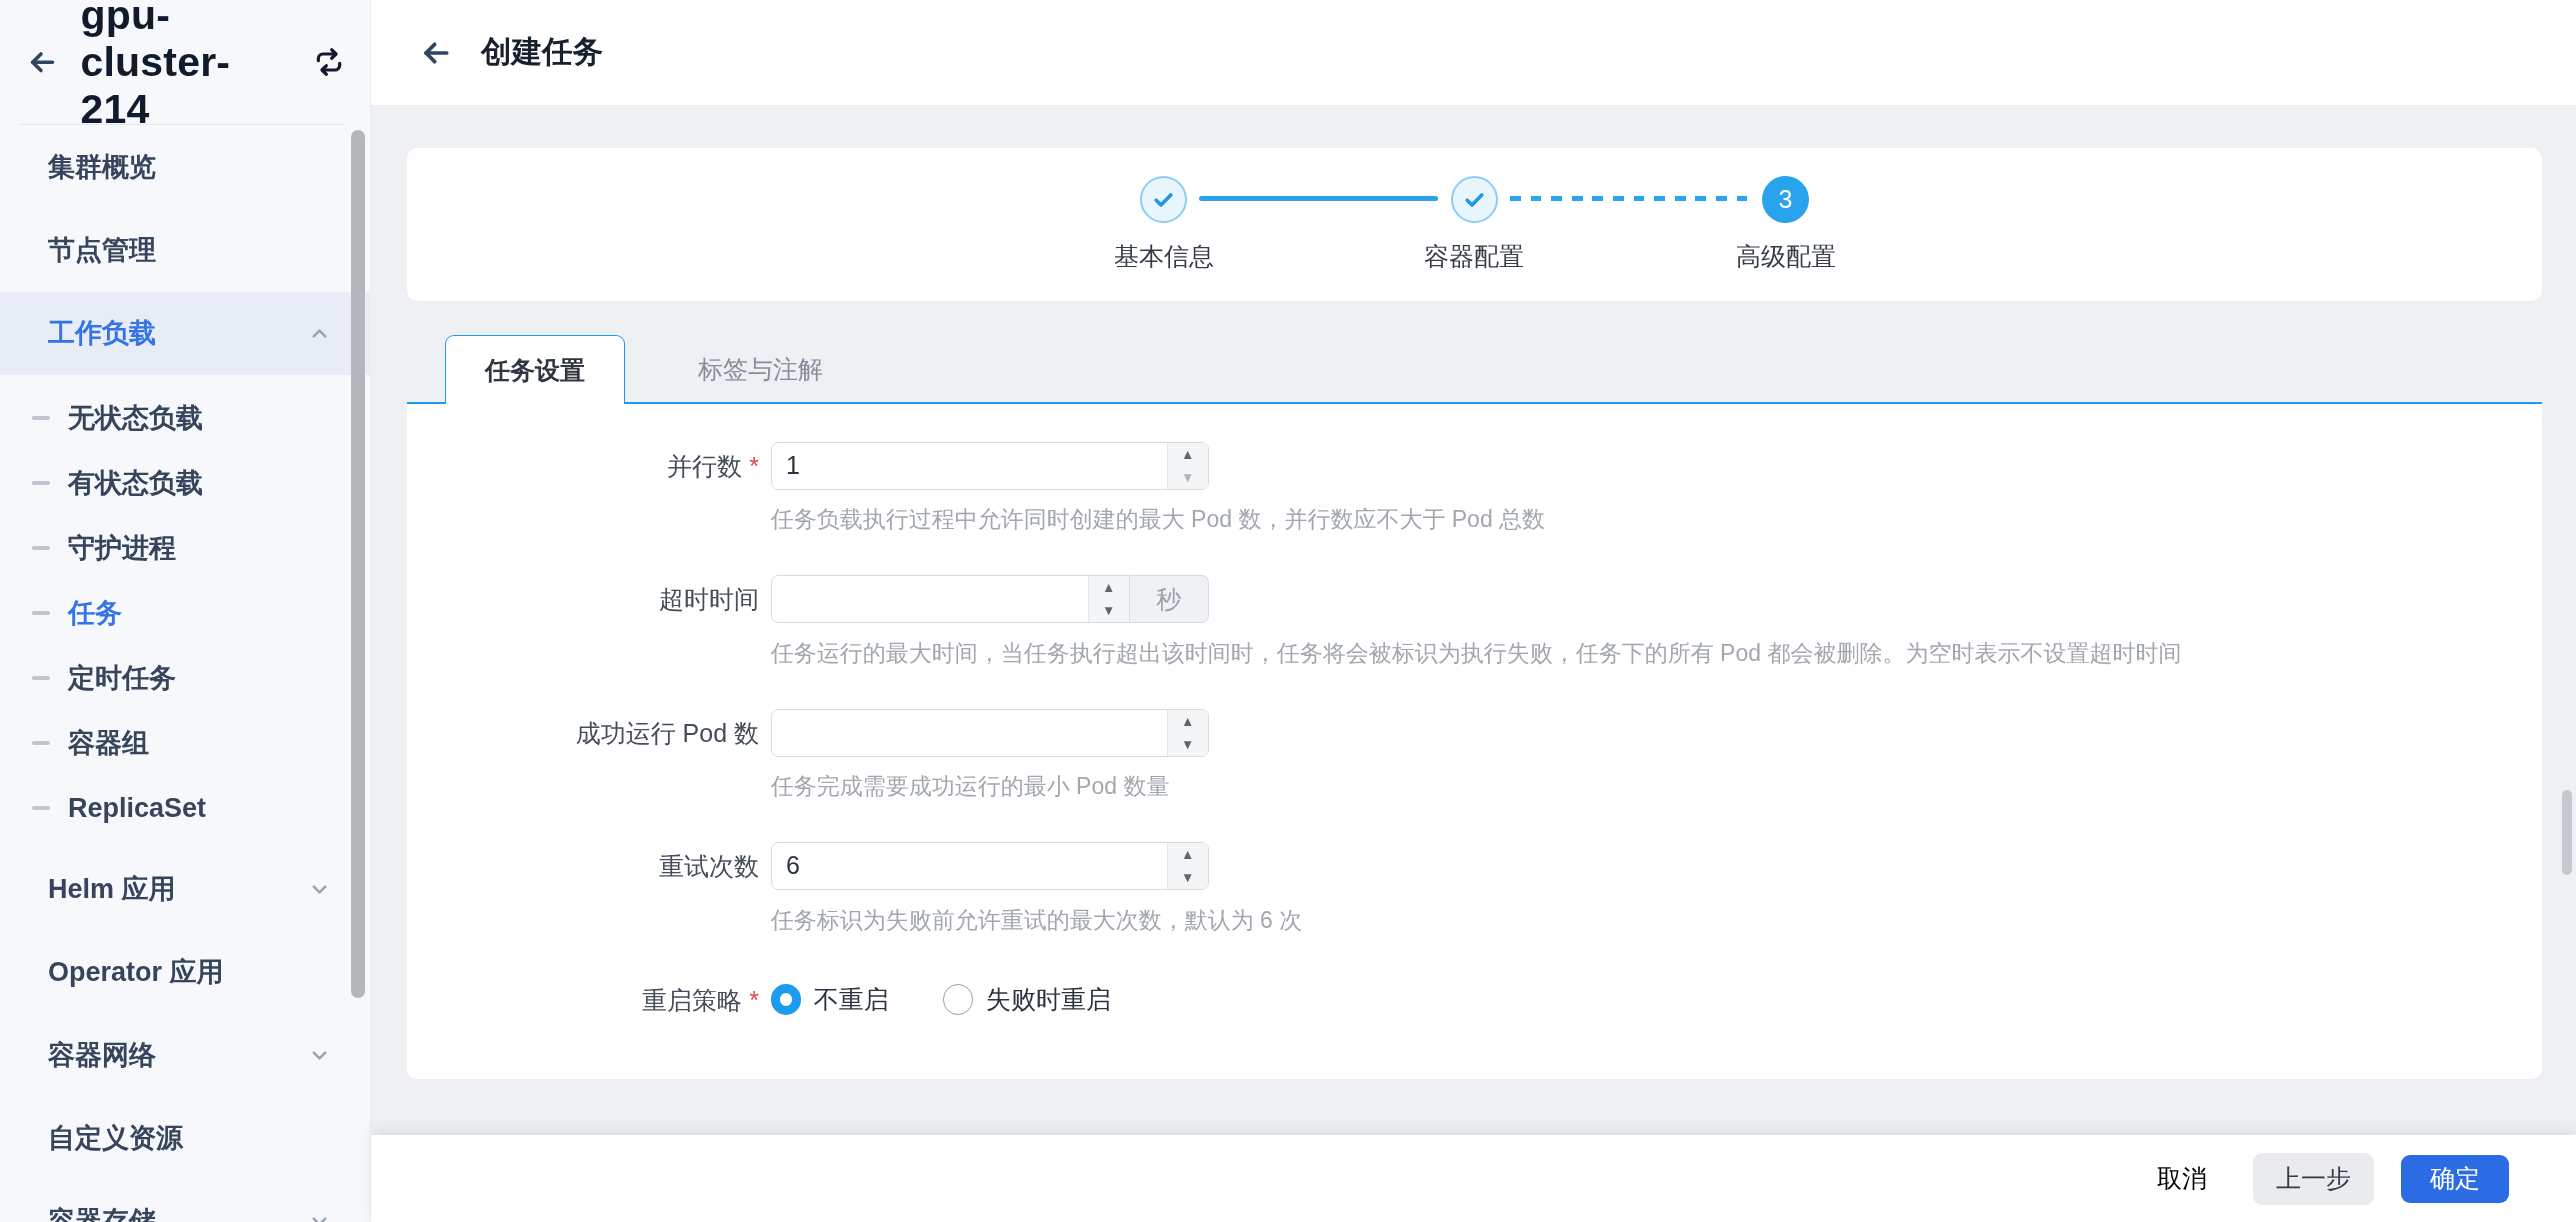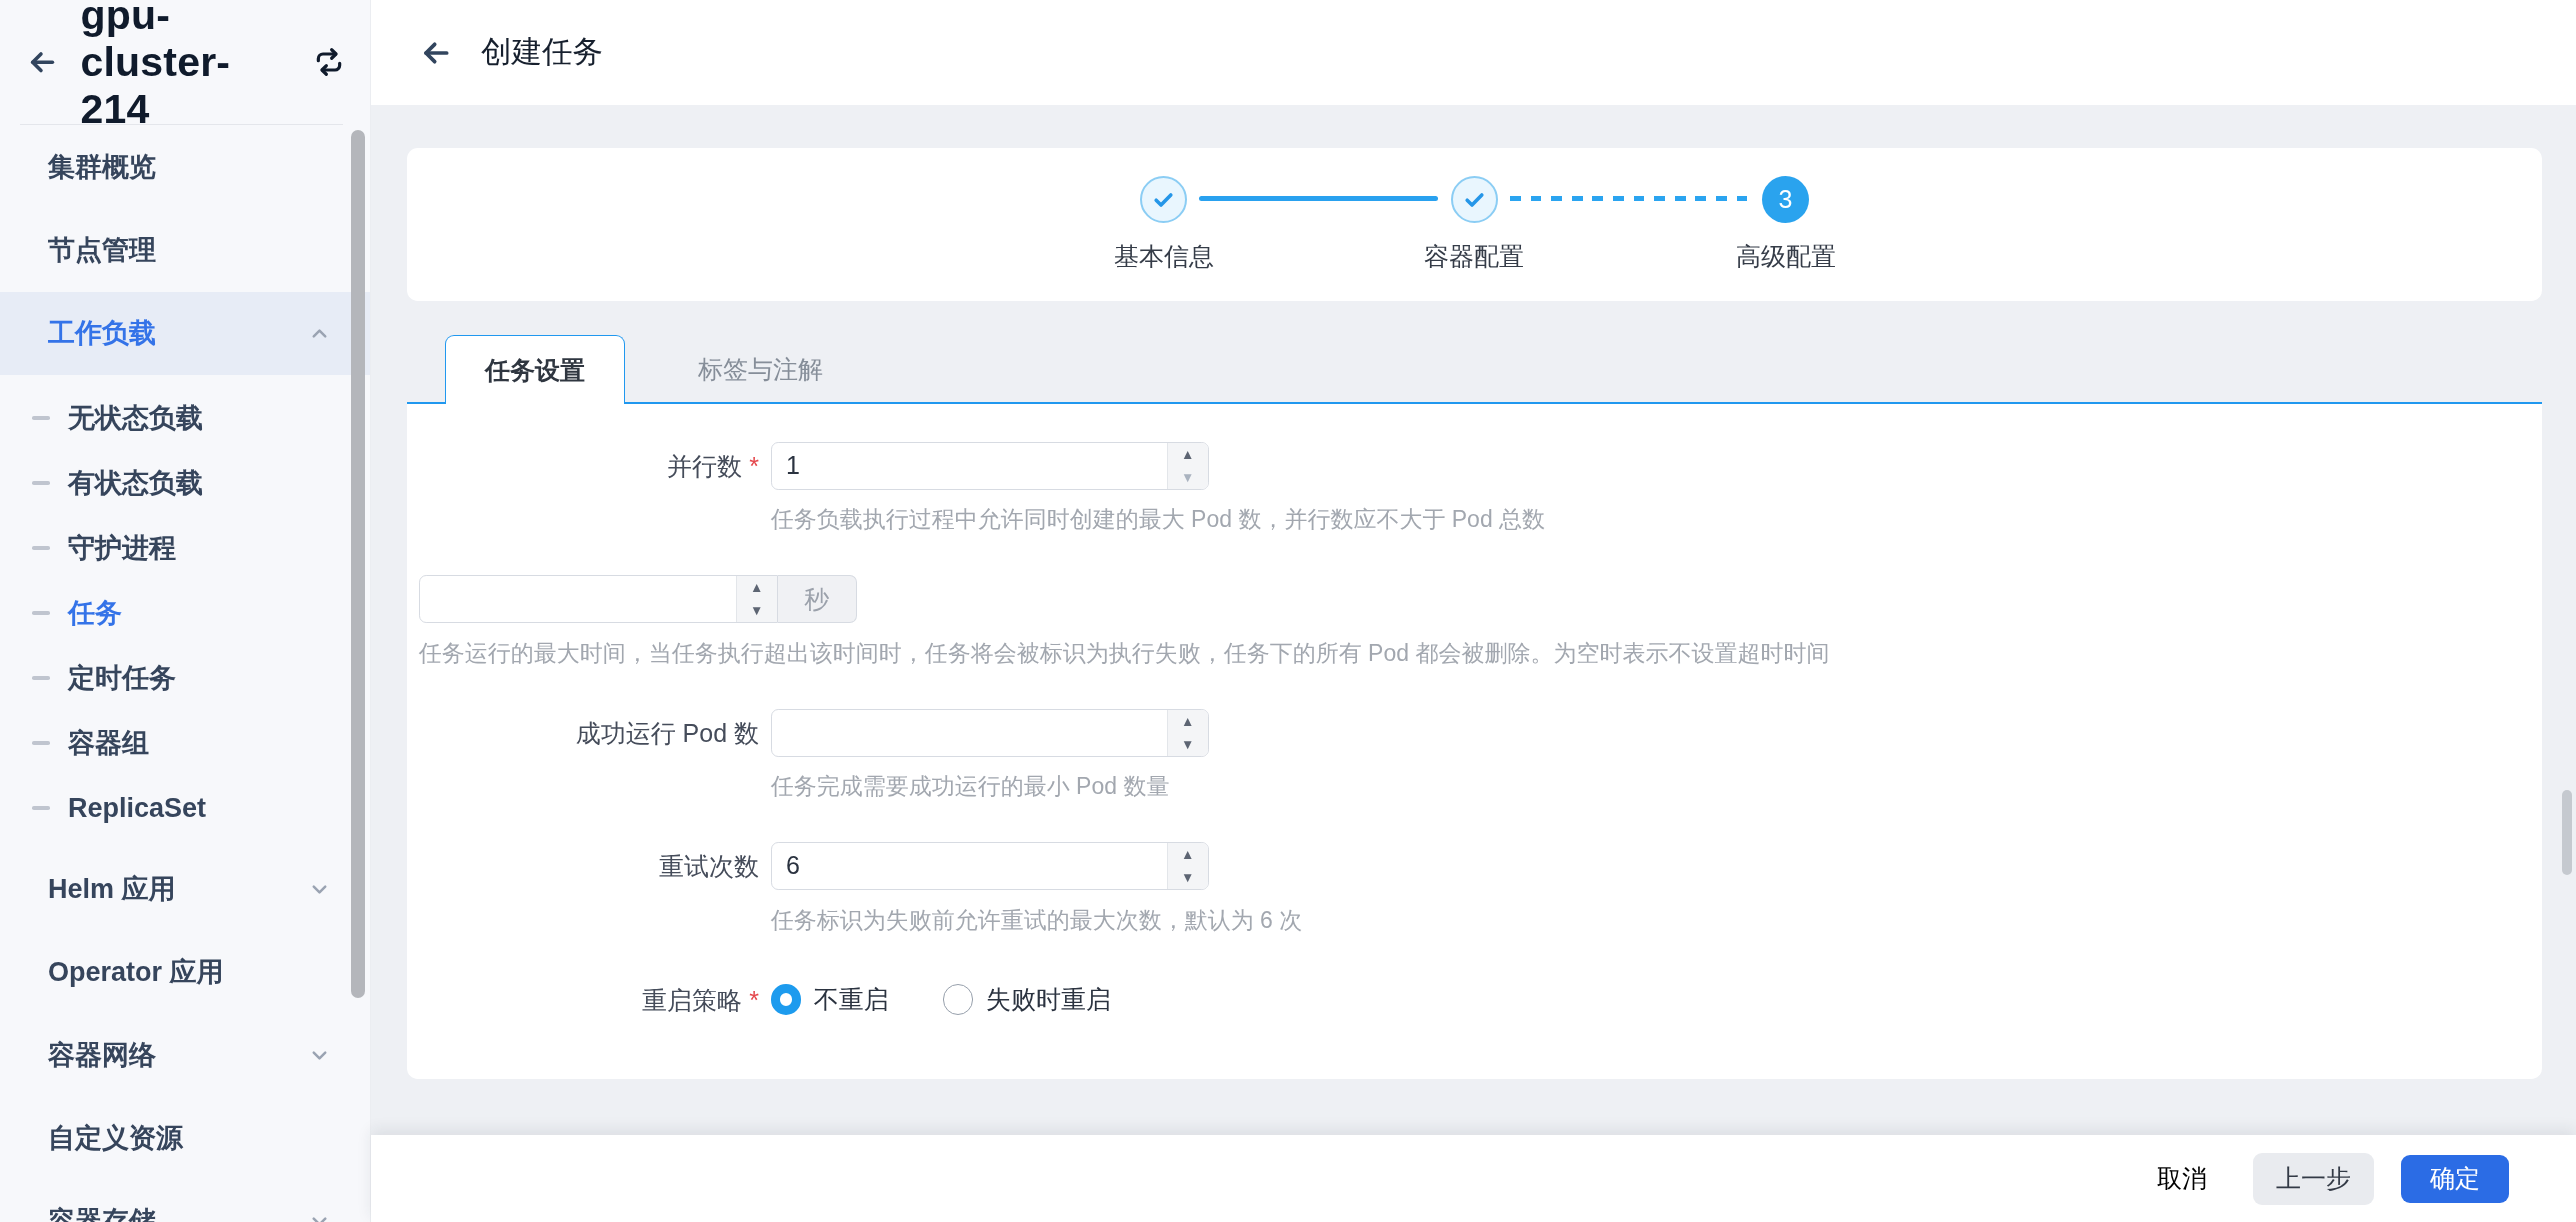--- a/index.html
+++ b/index.html
@@ -23,21 +23,21 @@
   .mi.sub + .mi.top { margin-top:7.2px; }
   .dash { width:18px; height:3.6px; border-radius:1.8px; background:#c0c5cf; margin-right:18px; flex:none; }
   .chev { margin-left:auto; width:23px; height:23px; color:#9aa3b2; flex:none; }
   .mi.active-parent .chev { color:#9aa3b2; }
   .sb-scroll { position:absolute; top:130px; right:5.4px; width:13.5px; height:868px; border-radius:7.2px; background:#b4b6bb; }
 
   
   .main { flex:1; min-width:0; display:flex; flex-direction:column; background:#eef0f4; position:relative; }
   .topbar { height:105px; flex:none; background:#fff; display:flex; align-items:center; padding-left:49px; gap:29px; }
   .topbar .back { width:32px; height:32px; color:#32455e; cursor:pointer; flex:none; }
-  .page-title { font-size:30.5px; font-weight:400; color:#17202e; }
+  .page-title { font-size:30.5px; font-weight:700; color:#17202e; }
 
   .content { flex:1; padding:43px 34px 0 36px; position:relative; min-height:0; }
 
   
   .step-card { background:#fff; border-radius:10.8px; height:153px; }
   .stepper { position:relative; width:669px; margin:0 auto; height:153px; }
   .step-circle { position:absolute; top:28px; width:47px; height:47px; border-radius:50%; display:flex; align-items:center; justify-content:center; }
   .step-circle.done { background:#e9f6fe; border:2.7px solid #8bcdf4; }
   .step-circle.done svg { width:27px; height:27px; }
   .step-circle.current { background:#2aa3ee; color:#fff; font-size:25px; font-weight:500; }
@@ -236,20 +236,21 @@
               <span class="spin">
                   <span>▲</span>
                   <span class="dim">▼</span>
                 </span>
             </div>
             <div class="fhelp">任务负载执行过程中允许同时创建的最大 Pod 数，并行数应不大于 Pod 总数</div>
           </div>
         </div>
 
         <div class="frow">
+          <div class="flabel"><span>超时时间</span></div>
           <div class="fcol">
             <div class="input-wrap">
               <div class="num-box with-addon">
                 <span class="num-val"></span>
                 <span class="spin">
                     <span>▲</span>
                     <span>▼</span>
                   </span>
               </div>
               <div class="addon">秒</div>

